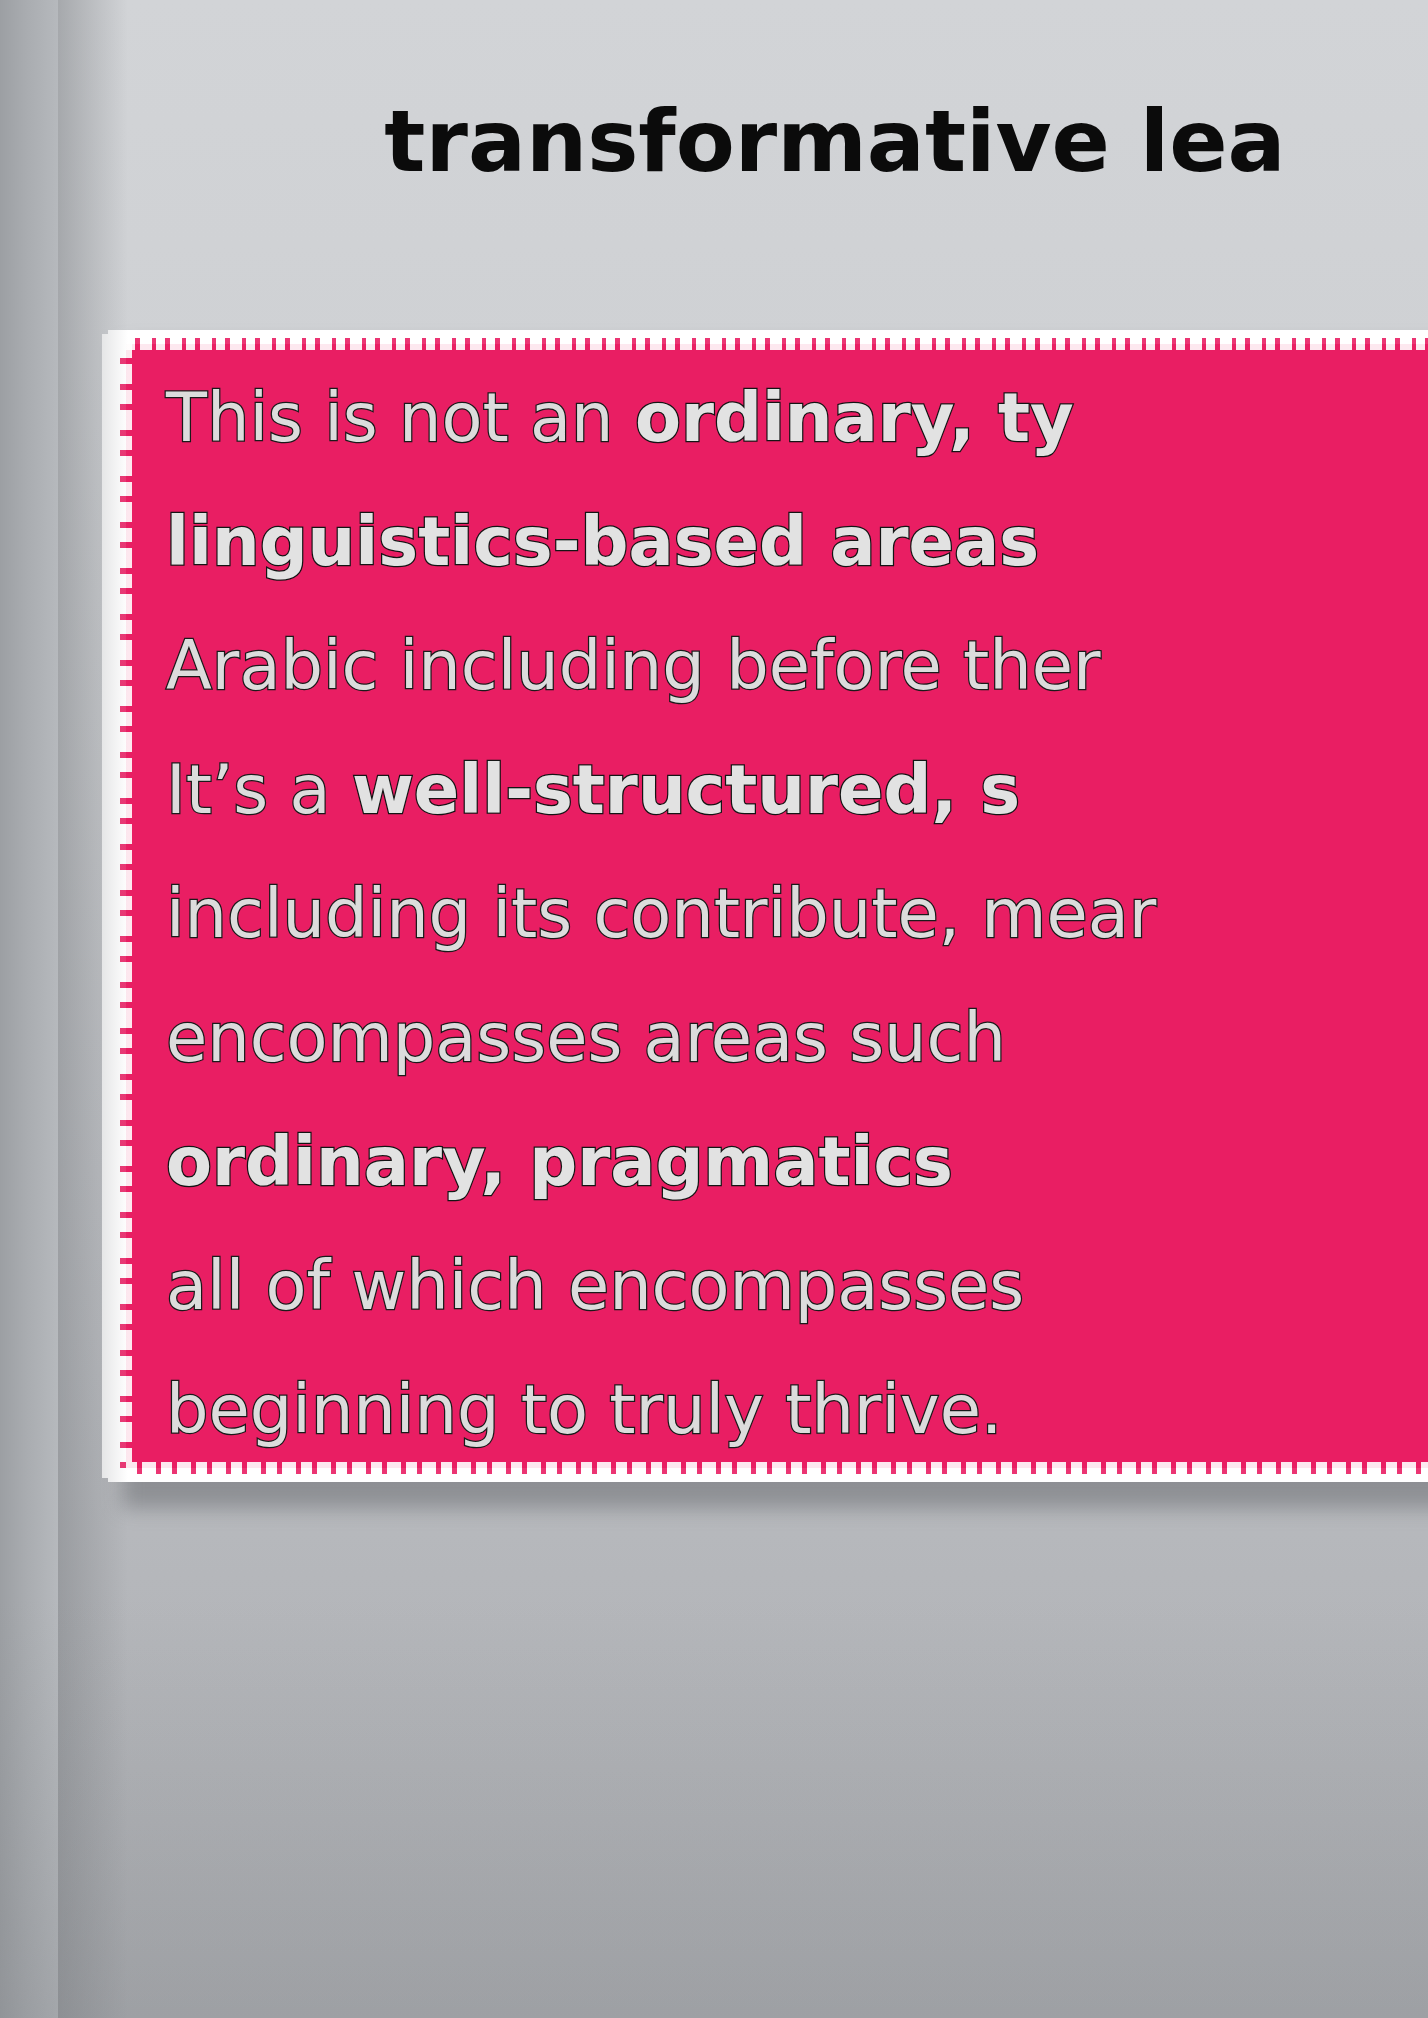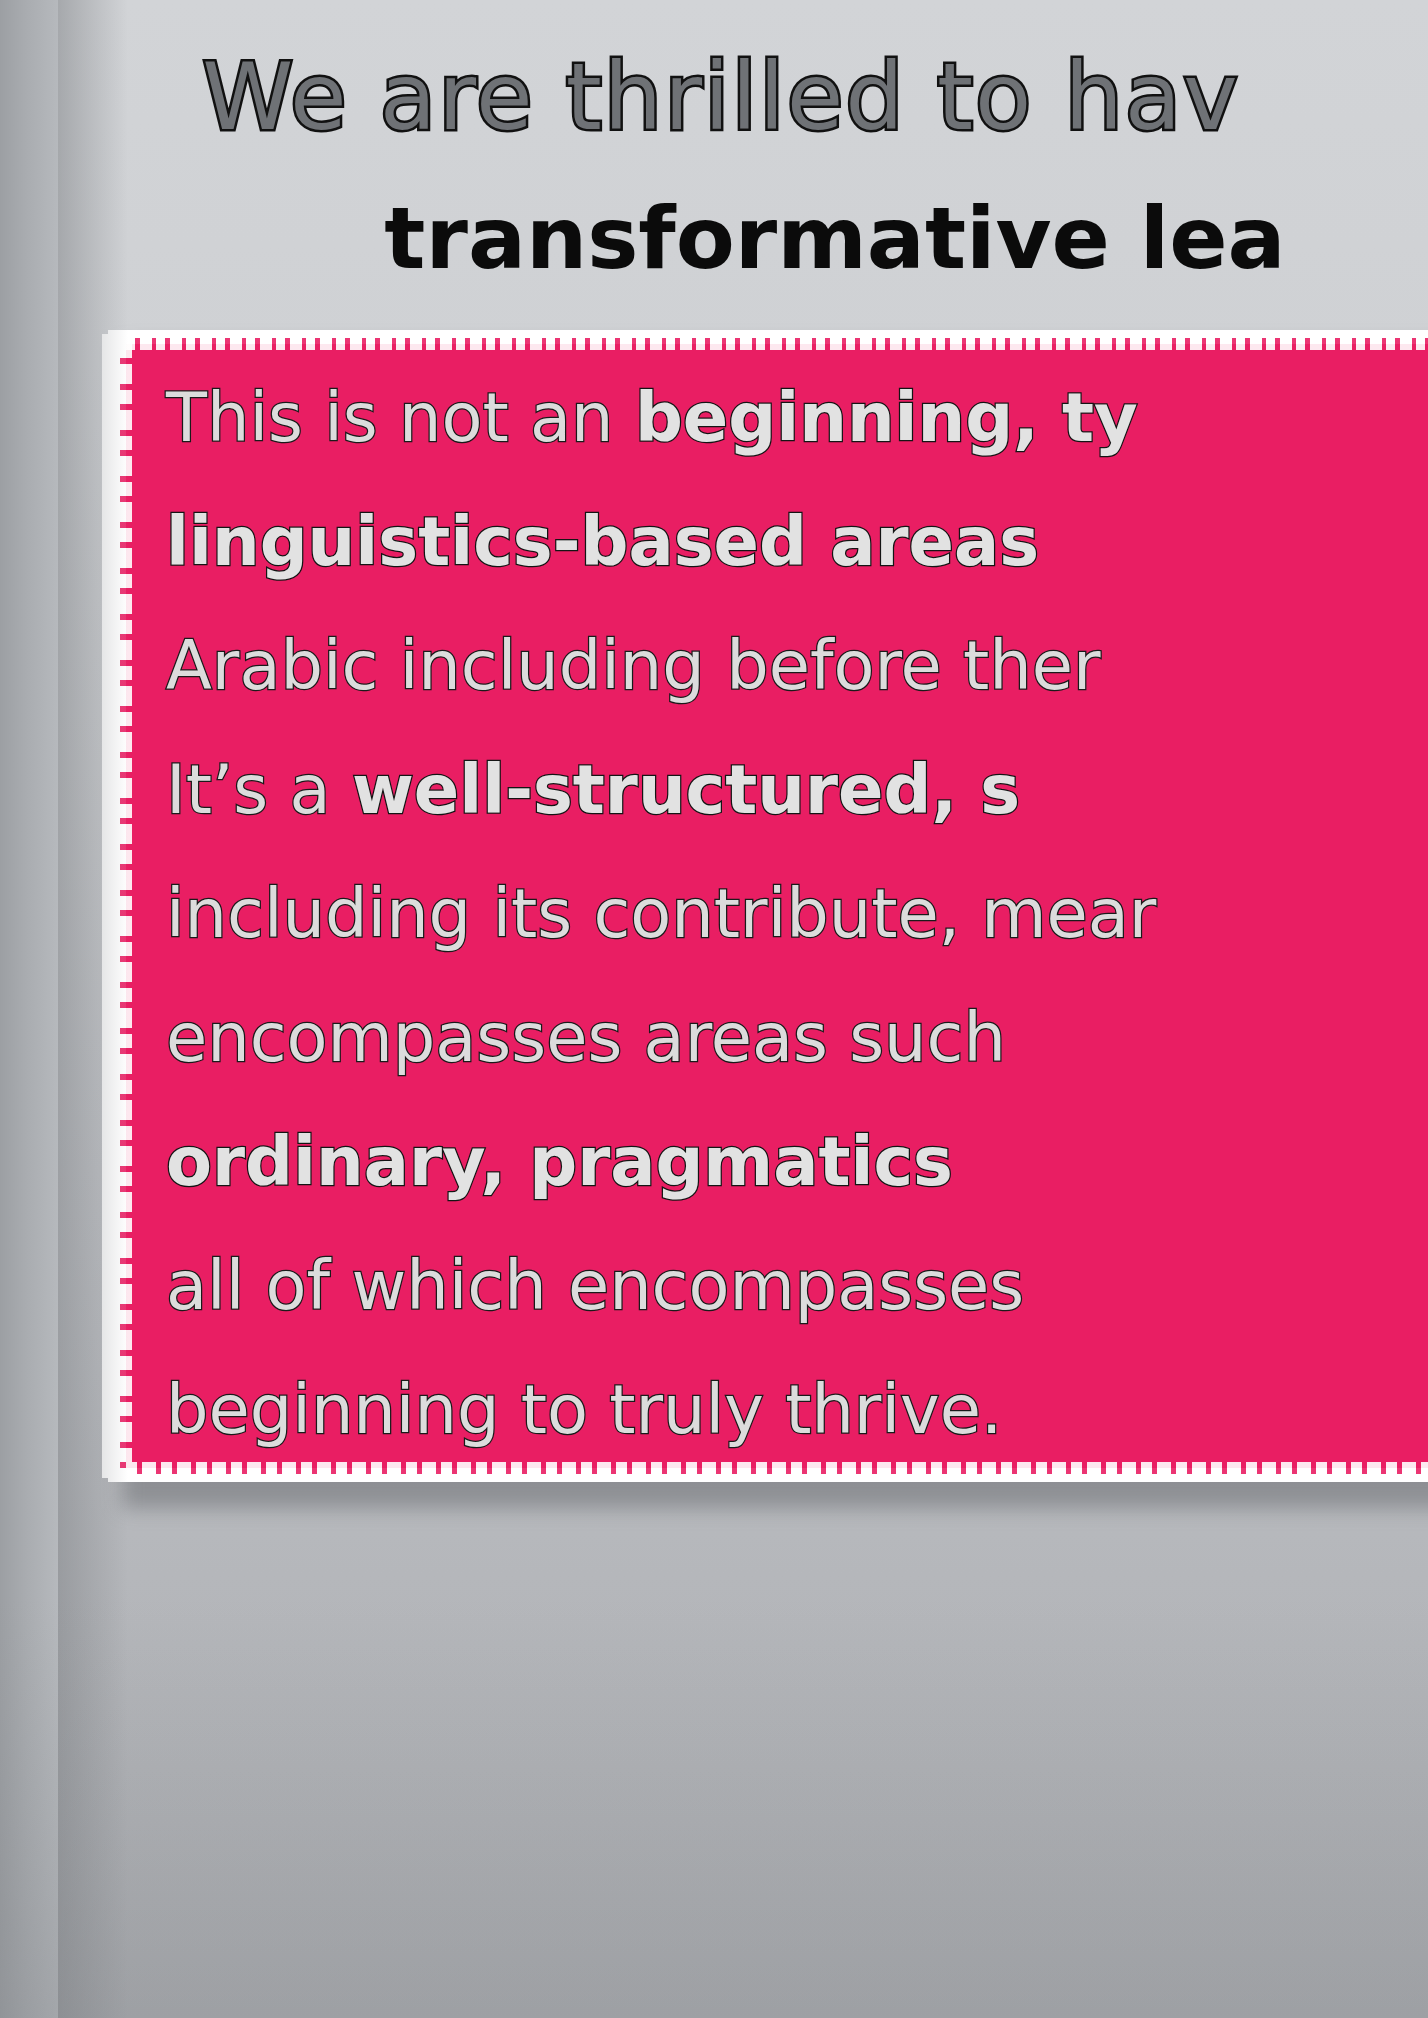--- a/index.html
+++ b/index.html
@@ -134,34 +134,33 @@
   .wsp{letter-spacing:0px;}
 </style>
 </head>
 <body>
 
 <div id="slide">
 
   <div id="left-gutter"></div>
 
   <div id="heading">
-    <div class="head-line" id="head-line-1">We are thrilled to hav</div>
     <div class="head-line" id="head-line-2">transformative lea</div>
   </div>
 
   <div id="card-wrap">
     <div id="card-shadow"></div>
     <div id="card-border"></div>
     <div id="card-fill"></div>
     <div id="card-rough-top"></div>
     <div id="card-rough-left"></div>
     <div id="card-rough-bottom"></div>
 
     <div id="body-text">
-        <div class="body-line"><span class="wsp">This is not an </span><b class="wsp">beginning, ty</b></div>
+        <div class="body-line"><span class="wsp">This is not an </span><b class="wsp">ordinary, ty</b></div>
         <div class="body-line"><b class="wsp">linguistics-based areas</b></div>
         <div class="body-line"><span class="wsp">Arabic  including  before  ther</span></div>
         <div class="body-line"><span class="wsp">It’s  a  </span><b class="wsp">well-structured,  s</b></div>
         <div class="body-line"><span class="wsp">including  its  contribute,  mear</span></div>
         <div class="body-line"><span class="wsp">encompasses   areas   such</span></div>
         <div class="body-line"><b class="wsp">ordinary,  pragmatics</b></div>
         <div class="body-line"><span class="wsp">all   of   which   encompasses</span></div>
         <div class="body-line"><span class="wsp">beginning to truly thrive.</span></div>
       </div>
   </div>

